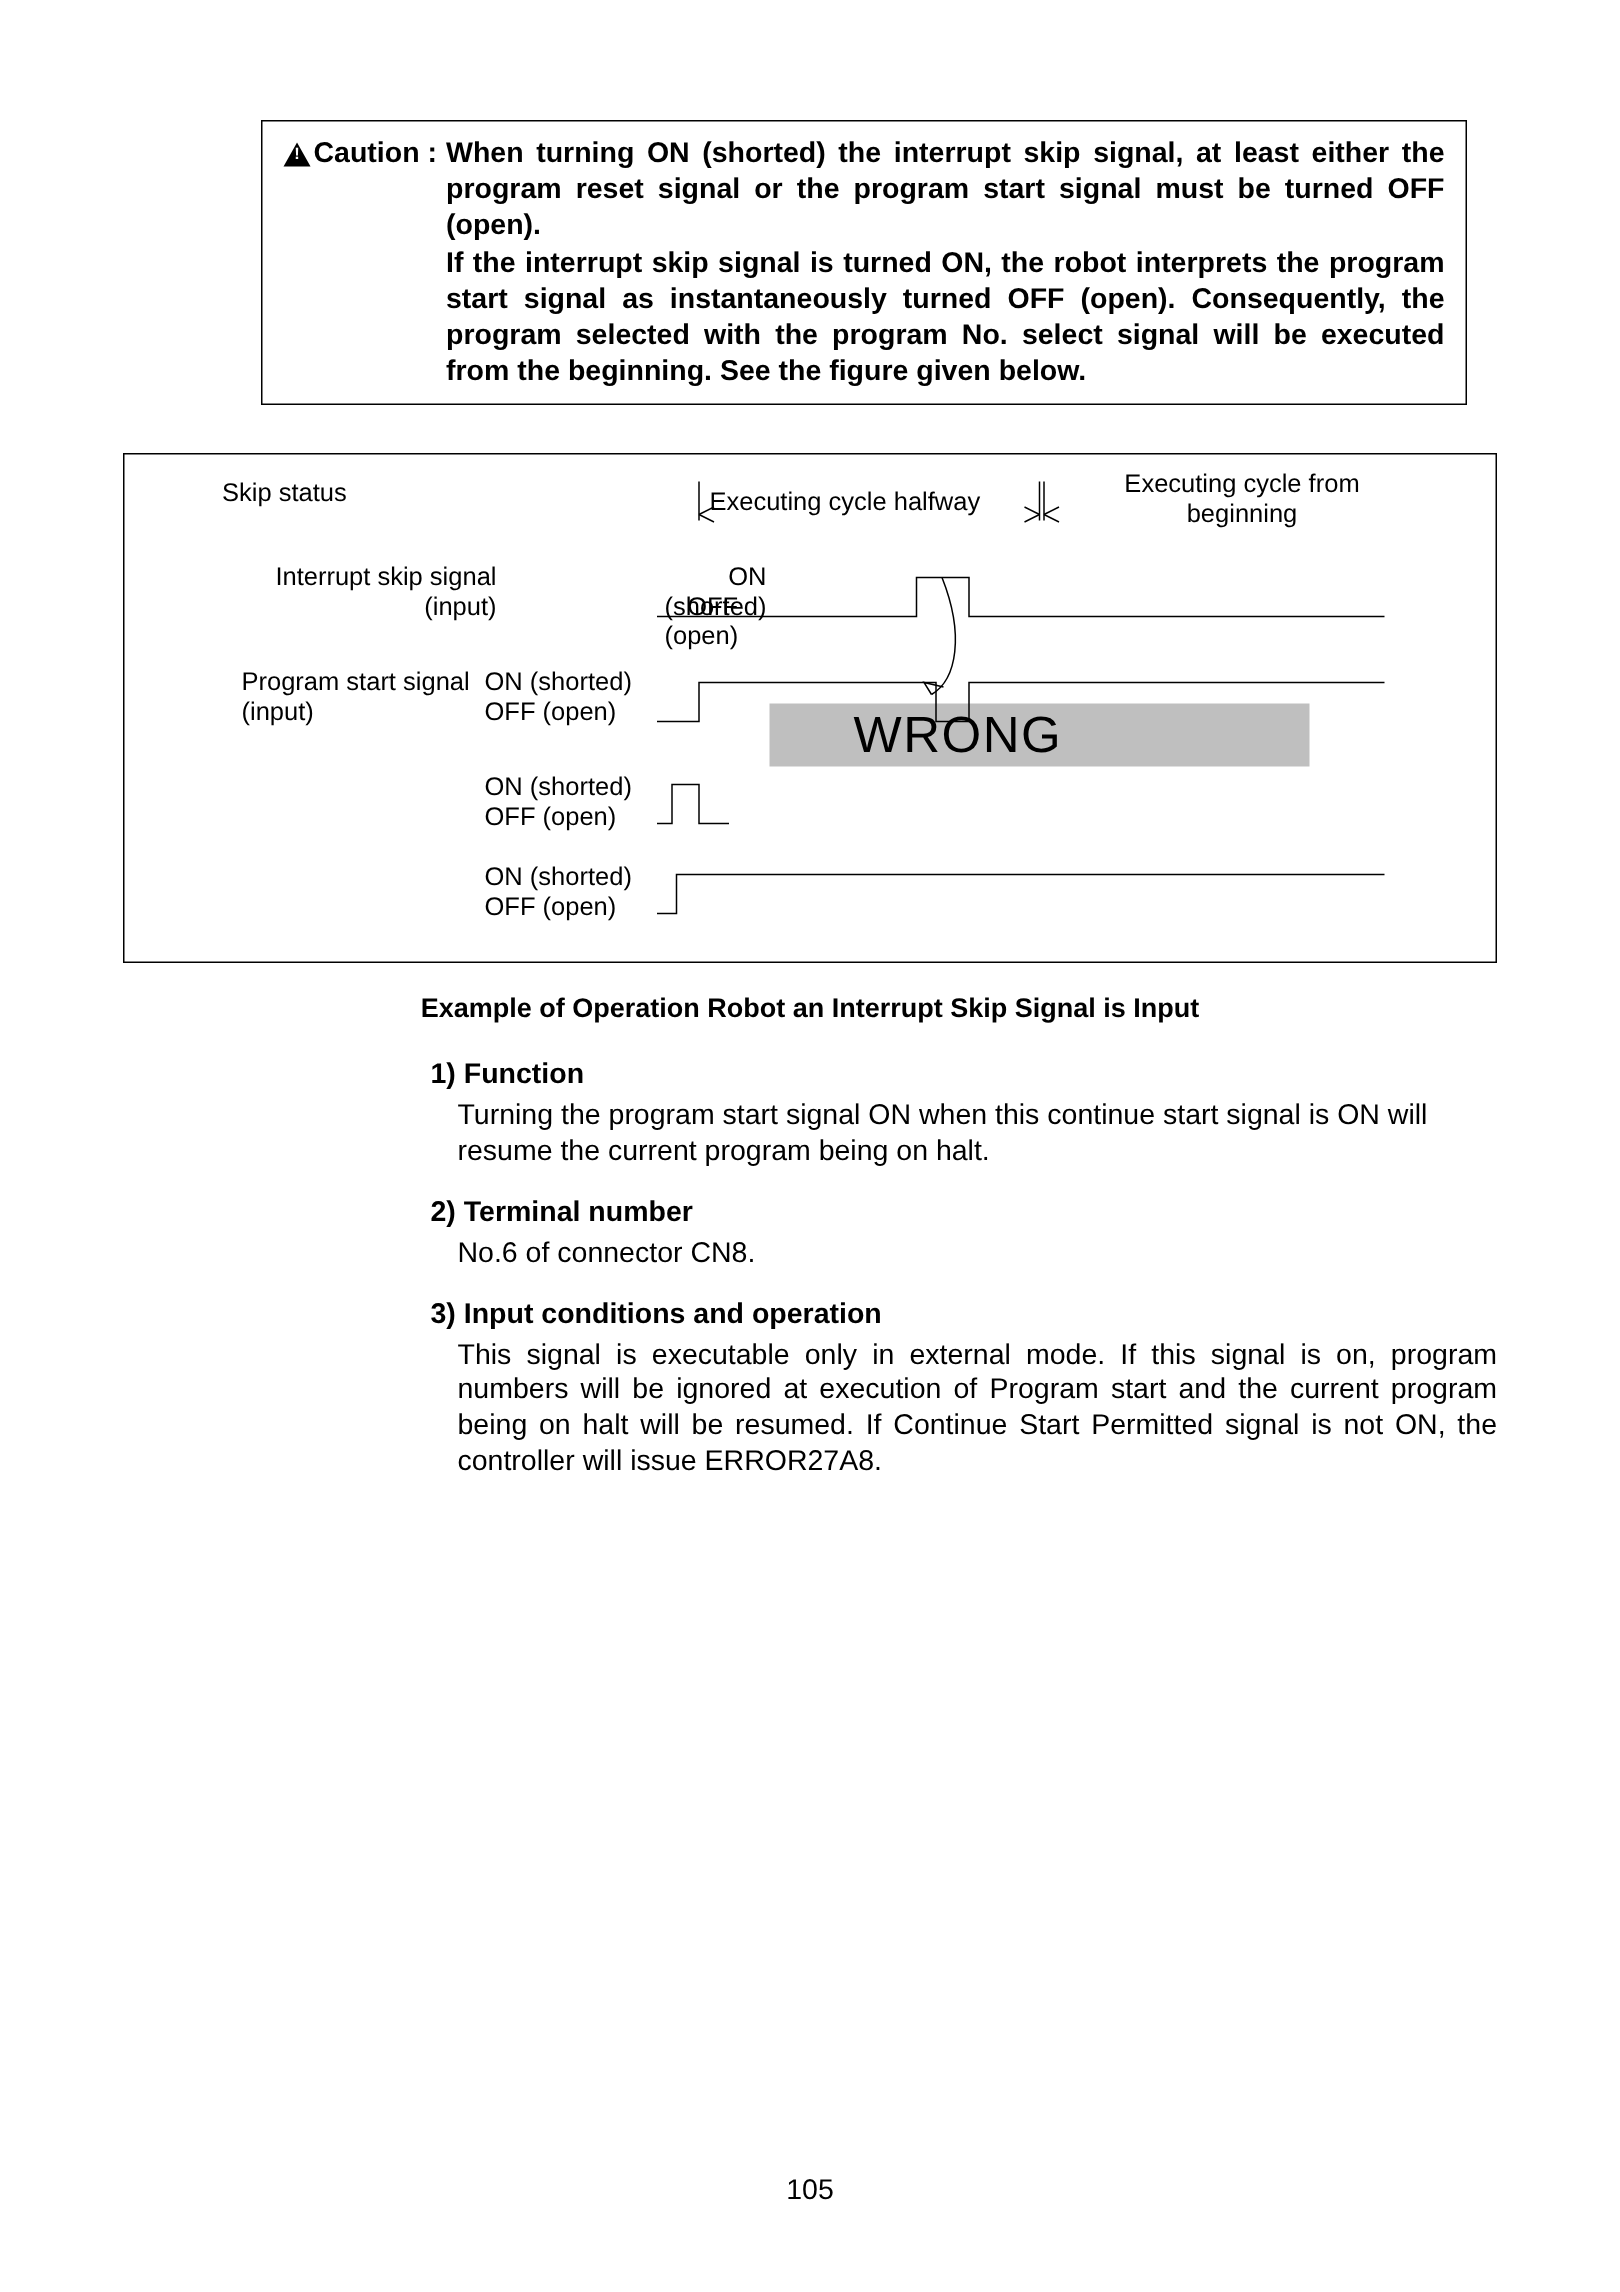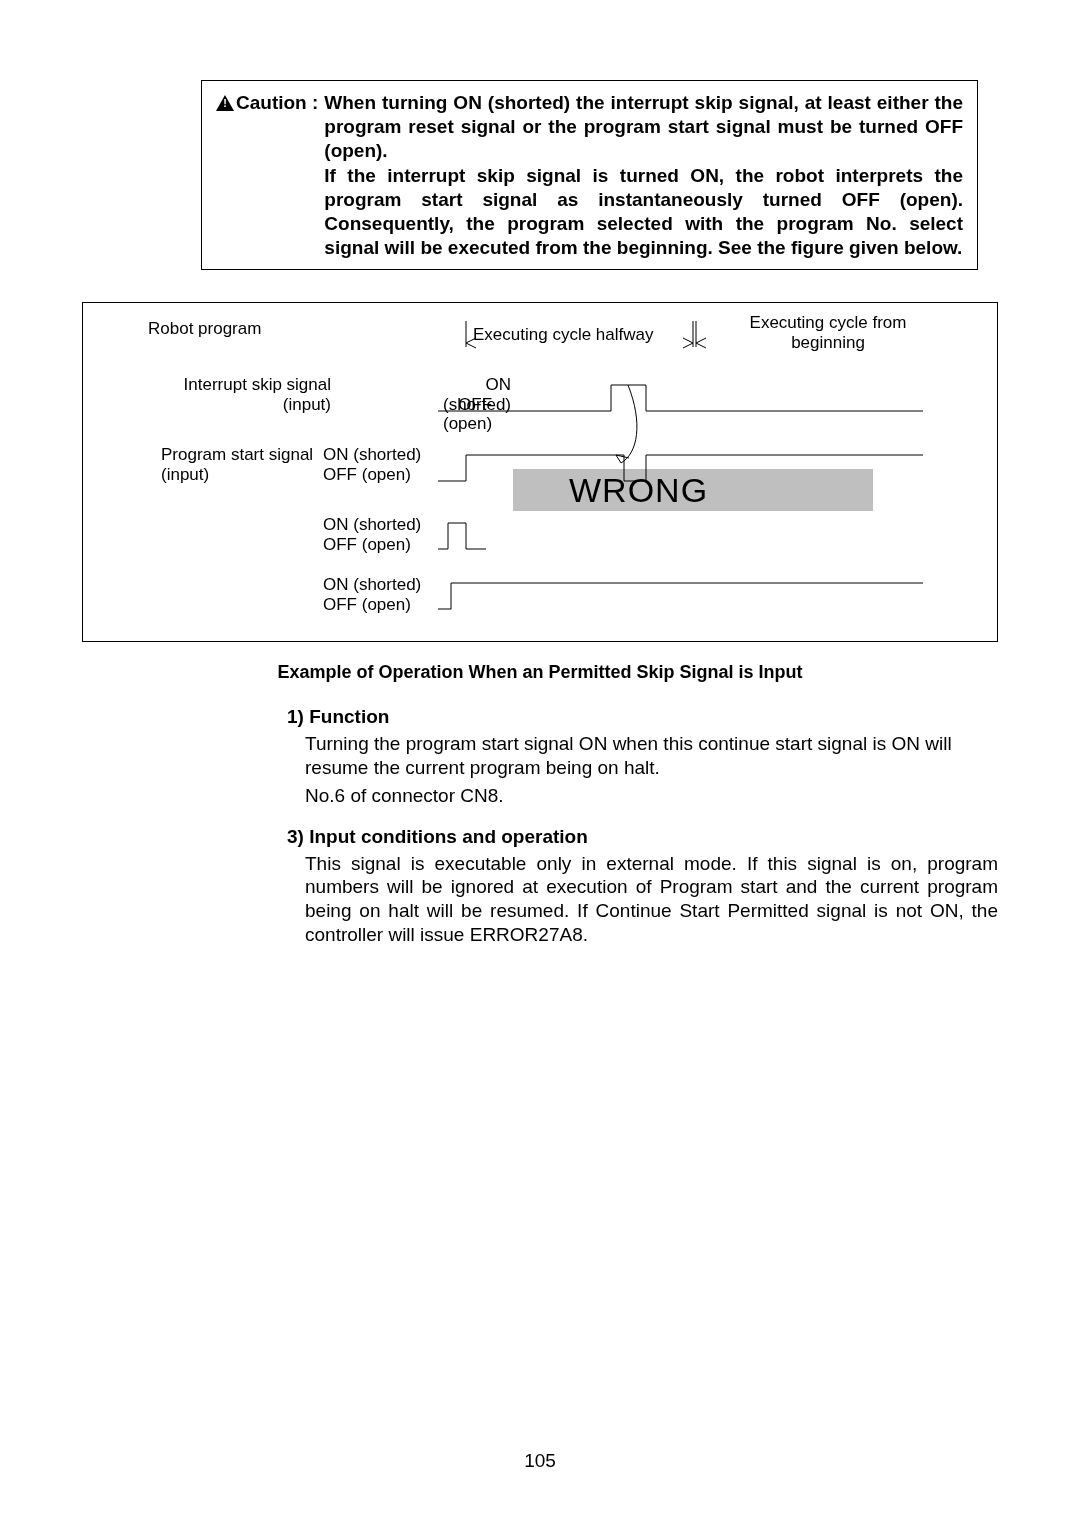--- a/index.html
+++ b/index.html
@@ -13,21 +13,21 @@
     position: relative;
   }
   .page {
     width: 1080px;
     height: 1528px;
     padding: 80px 82px 0 82px;
     box-sizing: border-box;
     position: relative;
   }
   .caution-box {
-    margin-left: 119px;
+    margin-left: 92px;
     margin-right: 20px;
     border: 1px solid #000;
     padding: 10px 14px;
     font-size: 19px;
     line-height: 1.25;
     font-weight: bold;
     text-align: justify;
   }
   .caution-row { display: flex; align-items: flex-start; }
   .caution-label { white-space: nowrap; font-weight: bold; display: flex; align-items: center; }
@@ -106,21 +106,21 @@
         <span style="display:inline-block;width:6px"></span>
       </span>
       <span class="caution-text">
         <span>When turning ON (shorted) the interrupt skip signal, at least either the program reset signal or the program start signal must be turned OFF (open).</span>
         <div class="caution-p2">If the interrupt skip signal is turned ON, the robot interprets the program start signal as instantaneously turned OFF (open). Consequently, the program selected with the program No. select signal will be executed from the beginning. See the figure given below.</div>
       </span>
     </div>
   </div>
 
   <div class="diagram-box">
-    <div class="robot-status">Robot program</div>
+    <div class="robot-status">Skip status</div>
     <div class="exec-half">Executing cycle halfway</div>
     <div class="exec-begin">Executing cycle from beginning</div>
 
     <div class="row-lbl r1">Interrupt skip signal (input)</div>
     <div class="row-states r1">
       <span>ON (shorted)</span>
         <br>
       <span>OFF (open)</span>
     </div>
 
@@ -166,27 +166,28 @@
       <polyline points="355,178 383,178 383,152 541,152 541,178 563,178 563,152 840,152" fill="none" stroke="#000"></polyline>
 
       <polyline points="355,246 365,246 365,220 383,220 383,246 403,246" fill="none" stroke="#000"></polyline>
 
       <polyline points="355,306 368,306 368,280 840,280" fill="none" stroke="#000"></polyline>
     </svg>
 
     <div style="left:486px; top:168px; font-size:34px; font-family:Arial; letter-spacing:1px;">WRONG</div>
   </div>
 
-  <div class="diagram-caption">Example of Operation When an Permitted Skip Signal is Input</div>
+  <div class="diagram-caption">Example of Operation Robot an Interrupt Skip Signal is Input</div>
 
 
   <div class="subsections">
     <div class="sub-head">1) Function</div>
     <div class="sub-body">Turning the program start signal ON when this continue start signal is ON will resume the current program being on halt.</div>
 
+    <div class="sub-head">2) Terminal number</div>
     <div class="sub-body">No.6 of connector CN8.</div>
 
     <div class="sub-head">3) Input conditions and operation</div>
     <div class="sub-body justify">This signal is executable only in external mode.  If this signal is on, program numbers will be ignored at execution of Program start and the current program being on halt will be resumed.  If Continue Start Permitted signal is not ON, the controller will issue ERROR27A8.</div>
   </div>
 
   <div class="page-num">105</div>
 </div>
 
 </body></html>

